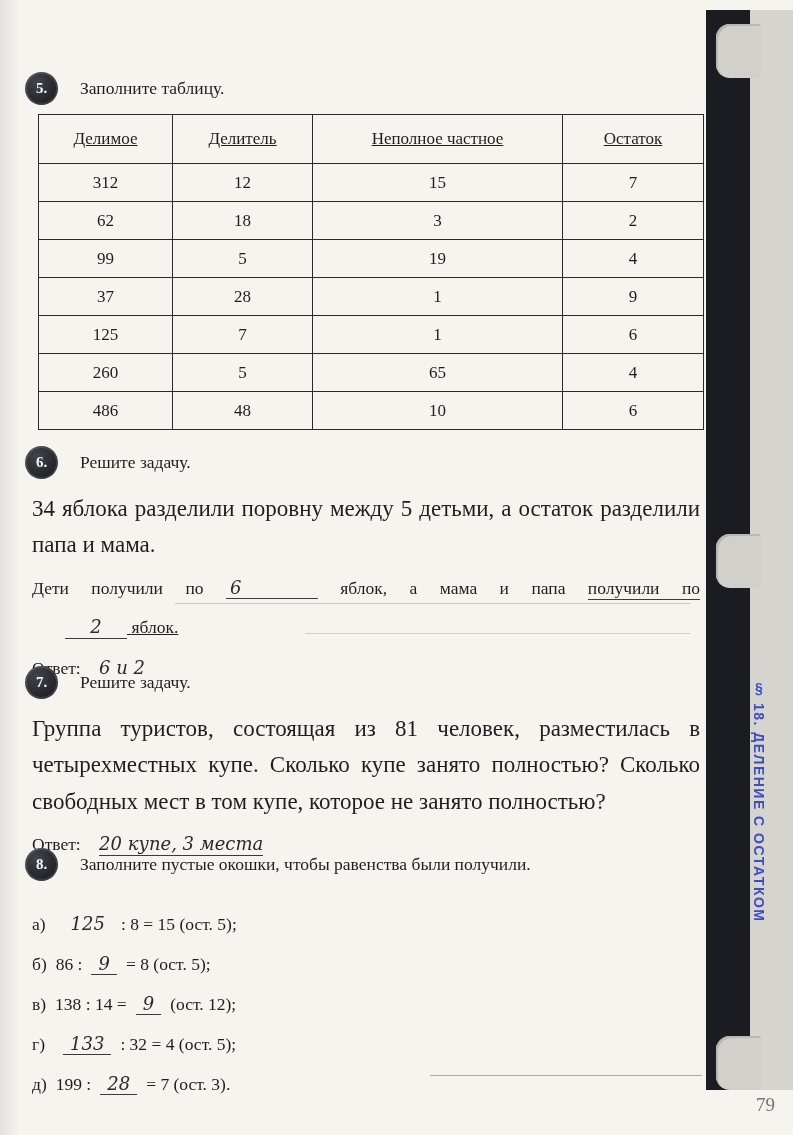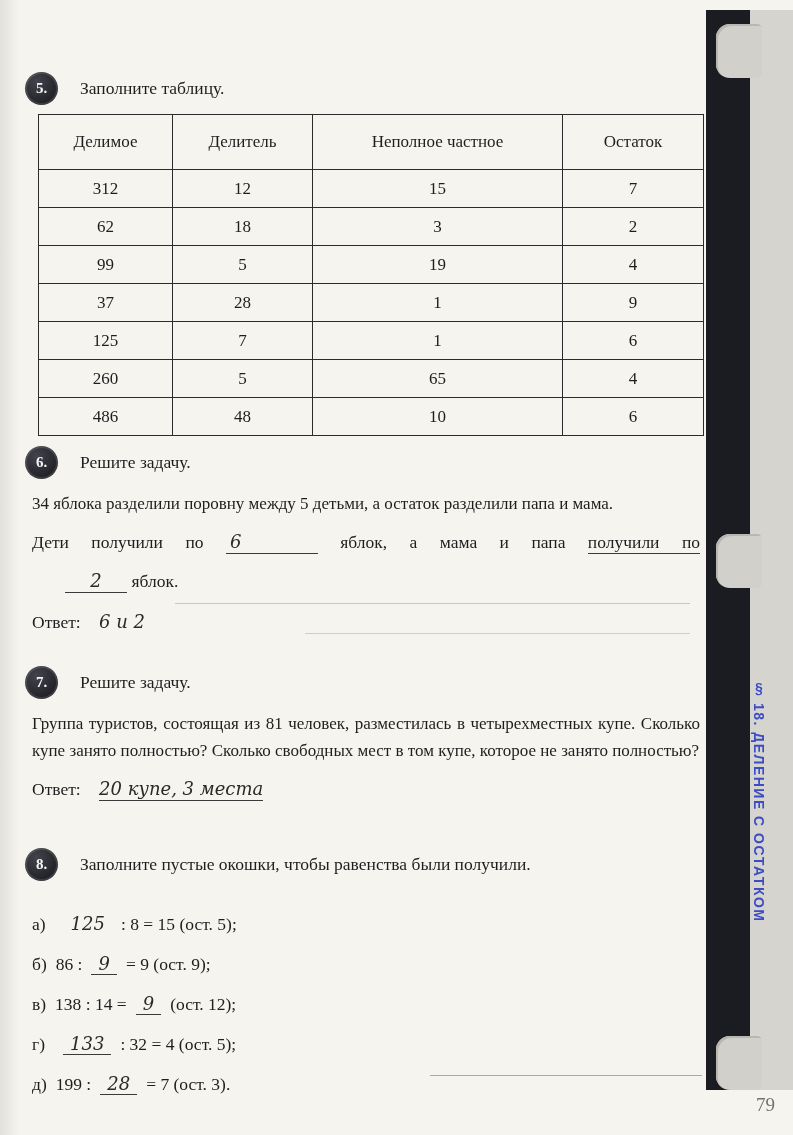--- a/index.html
+++ b/index.html
@@ -37,41 +37,41 @@
   .task-header { display:flex; align-items:center; gap:22px; }
   .badge {
     width:33px; height:33px; border-radius:50%;
     background:radial-gradient(circle at 35% 30%, #43434c, #141419);
     color:#f4f4f4; font-family:"Liberation Serif", serif; font-weight:bold;
     font-size:15px; display:flex; align-items:center; justify-content:center;
     box-shadow: inset 0 0 0 2px rgba(255,255,255,0.12);
     flex:0 0 33px;
   }
   .task-title { font-size:17.5px;text-align:center; }
-  .body-text { margin:12px 0 0 7px; width:668px; font-size:17px; line-height:1.58; text-align:justify; }
+  .body-text { margin:12px 0 0 7px; width:668px; font-size:23px; line-height:1.58; text-align:justify; }
 
   
   .table-wrap { position:absolute; left:38px; top:114px; }
   table { border-collapse:collapse; background:transparent; }
   th, td { border:1.4px solid #2b2b2b; text-align:center; font-weight:normal; font-size:17px; padding:0 6px; }
-  th { height:55px; }
+  th { height:49px;text-decoration:underline; }
   td { height:38px; }
   col.c0{ width:134px; } col.c1{ width:140px; } col.c2{ width:250px; } col.c3{ width:141px; }
 
   
   .hand { font-family:"DejaVu Serif", serif; font-style:italic; font-size:18px; color:#2a2a2a; }
   .blank { display:inline-block; min-width:92px; text-align:center;
            border-bottom:1.4px solid #3a3a3a; padding:0 4px; line-height:1.15; }
   .blank.small { min-width:62px; }
   .u { border-bottom:1.4px solid #3a3a3a; padding-bottom:1px; }
   .underlined { border-bottom:1.4px solid #3a3a3a; }
 
   .fill-line { margin:8px 0 0 7px; width:668px; font-size:17.5px; line-height:1.9;
                text-align:justify; text-align-last:justify; }
-  .fill-line2 { margin:6px 0 4px 40px; font-size:17.5px; line-height:1.9; }
+  .fill-line2 { margin:6px 0 4px 40px; font-size:17.5px; line-height:1.9;text-decoration:underline; }
   .answer-line { margin:8px 0 0 7px; font-size:17.5px; line-height:1.8; }
   .answer-line .hand { margin-left:14px; }
 
   
   .eq-list { margin:16px 0 0 7px; }
   .eq { height:40px; line-height:53px; font-size:17.5px; white-space:nowrap; }
   .eq > span { margin-right:9px; }
   .eq .hand { padding:0 7px; }
 
   
@@ -202,21 +202,21 @@
 <section class="task" style="top:848px;">
   <div class="task-header">
     <div class="badge">8.</div>
     <div class="task-title">Заполните пустые окошки, чтобы равенства были получили.</div>
   </div>
   <div class="eq-list">
     <div class="eq">
       <span>а)</span><span></span><span class="hand">125</span><span>: 8 = 15 (ост. 5);</span>
     </div>
     <div class="eq">
-      <span>б)</span><span>86 :</span><span class="hand underlined">9</span><span>= 9 (ост. 9);</span>
+      <span>б)</span><span>86 :</span><span class="hand underlined">9</span><span>= 8 (ост. 5);</span>
     </div>
     <div class="eq">
       <span>в)</span><span>138 : 14 =</span><span class="hand underlined">9</span><span>(ост. 12);</span>
     </div>
     <div class="eq">
       <span>г)</span><span></span><span class="hand underlined">133</span><span>: 32 = 4 (ост. 5);</span>
     </div>
     <div class="eq">
       <span>д)</span><span>199 :</span><span class="hand underlined">28</span><span>= 7 (ост. 3).</span>
     </div>

